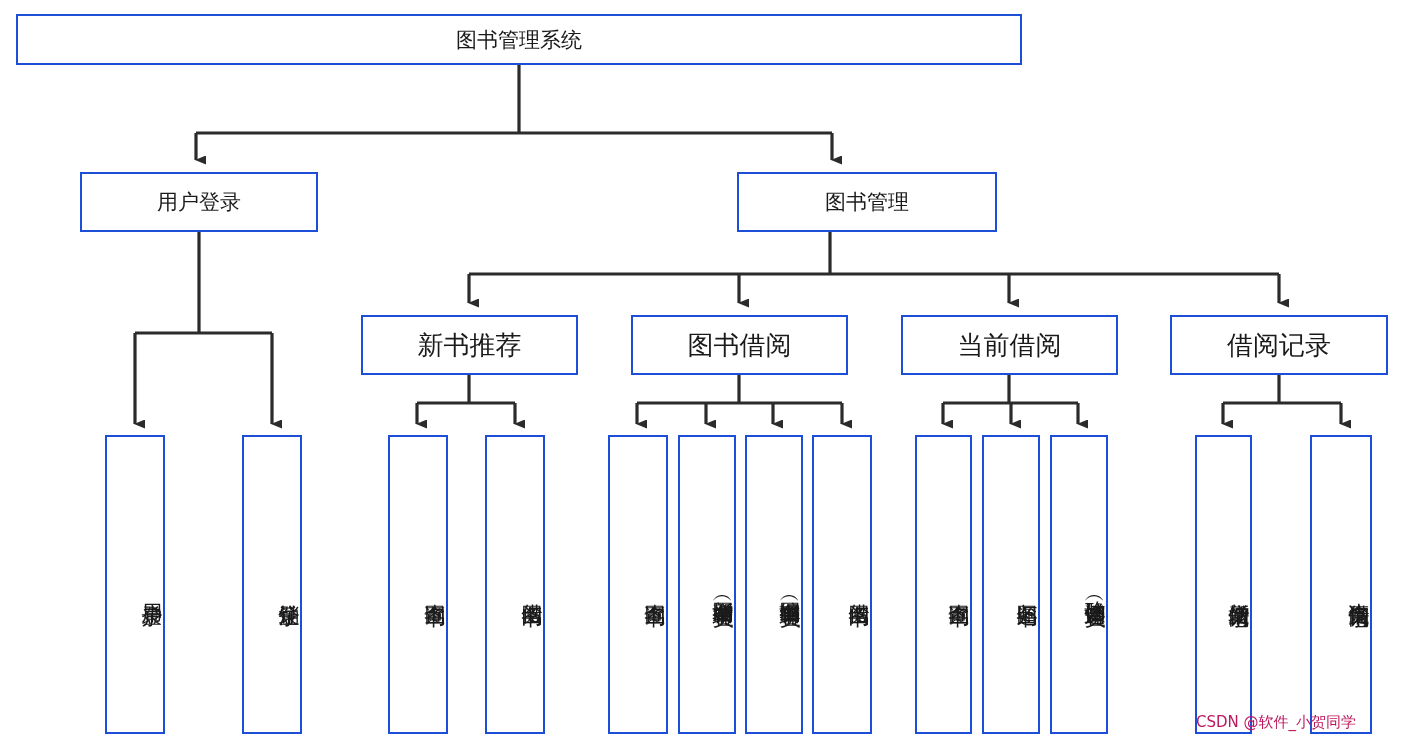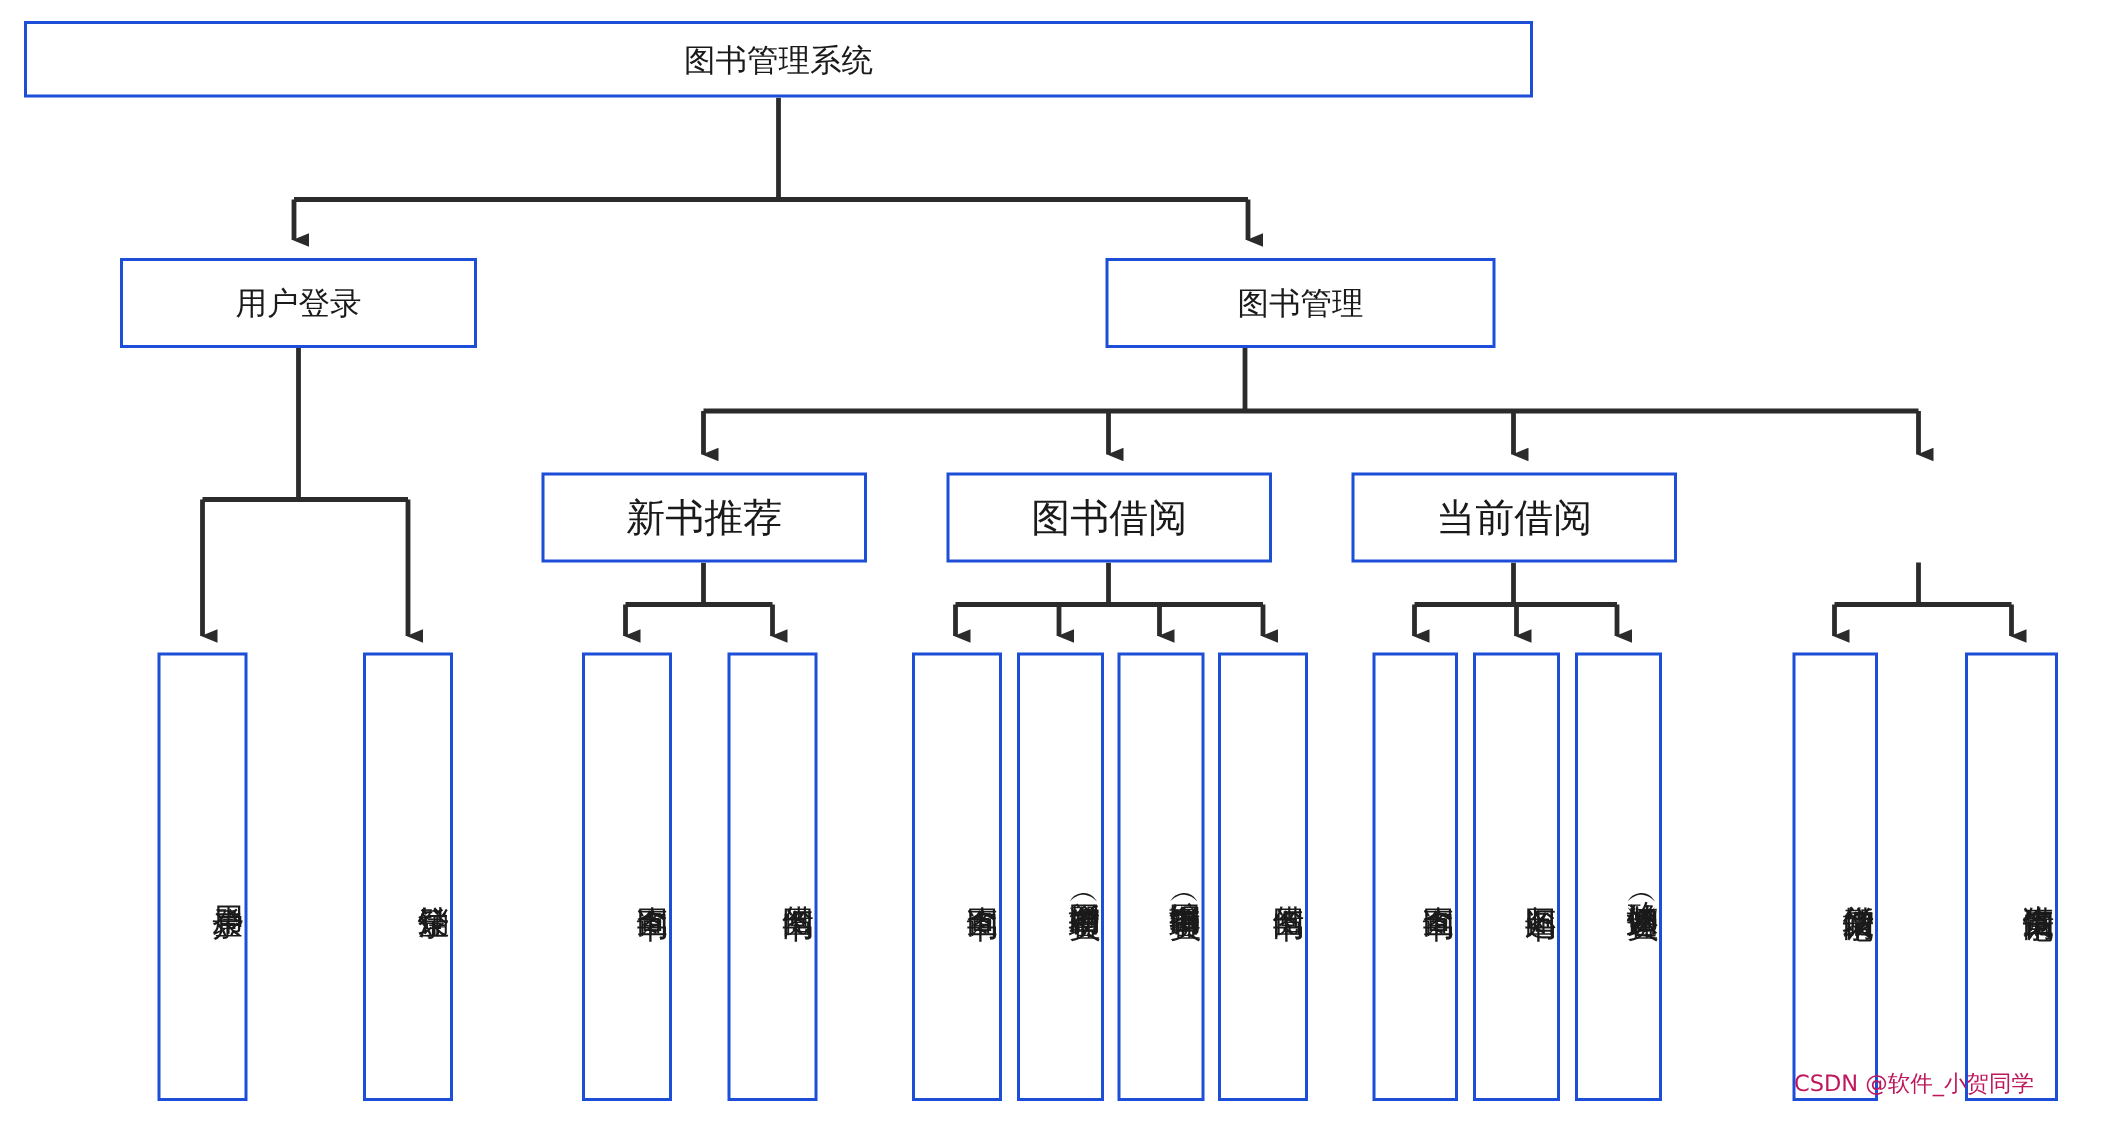--- a/index.html
+++ b/index.html
@@ -133,20 +133,23 @@
 
   <div class="node level-3" style="left:361px; top:315px; width:217px; height:60px;">
     <span>新书推荐</span>
   </div>
   <div class="node level-3" style="left:631px; top:315px; width:217px; height:60px;">
     <span>图书借阅</span>
   </div>
   <div class="node level-3" style="left:901px; top:315px; width:217px; height:60px;">
     <span>当前借阅</span>
   </div>
+  <div class="node level-3" style="left:1170px; top:315px; width:218px; height:60px;">
+    <span>借阅记录</span>
+  </div>
 
   <div class="node leaf" style="left:105px; top:435px; width:60px; height:299px;">
     <span class="vlabel">用户登录</span>
   </div>
   <div class="node leaf" style="left:242px; top:435px; width:60px; height:299px;">
     <span class="vlabel">注销登录</span>
   </div>
 
   <div class="node leaf" style="left:388px; top:435px; width:60px; height:299px;">
     <span class="vlabel">查询图书</span>

